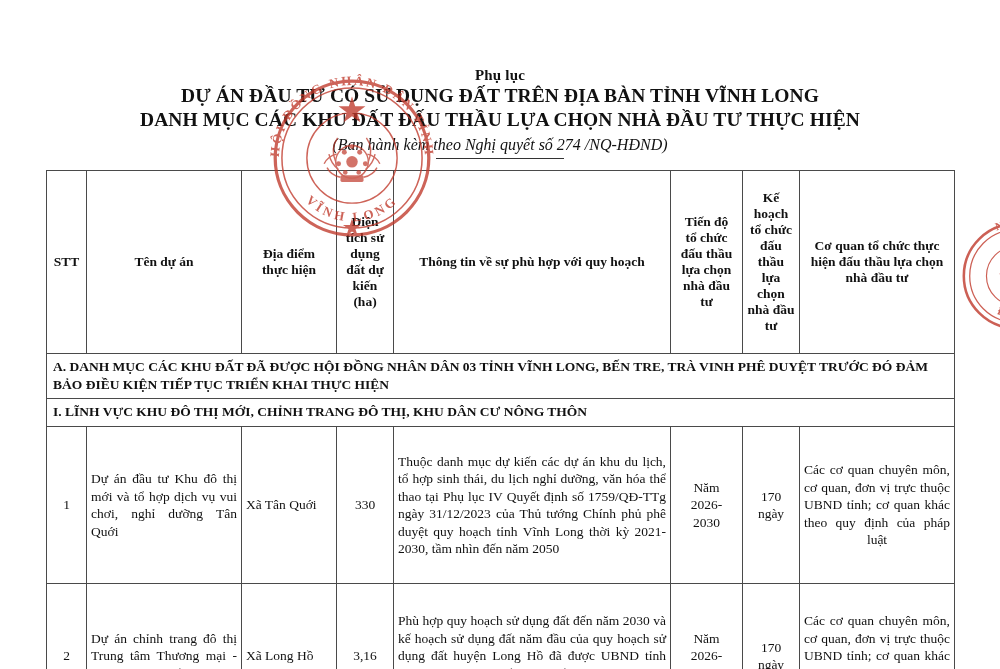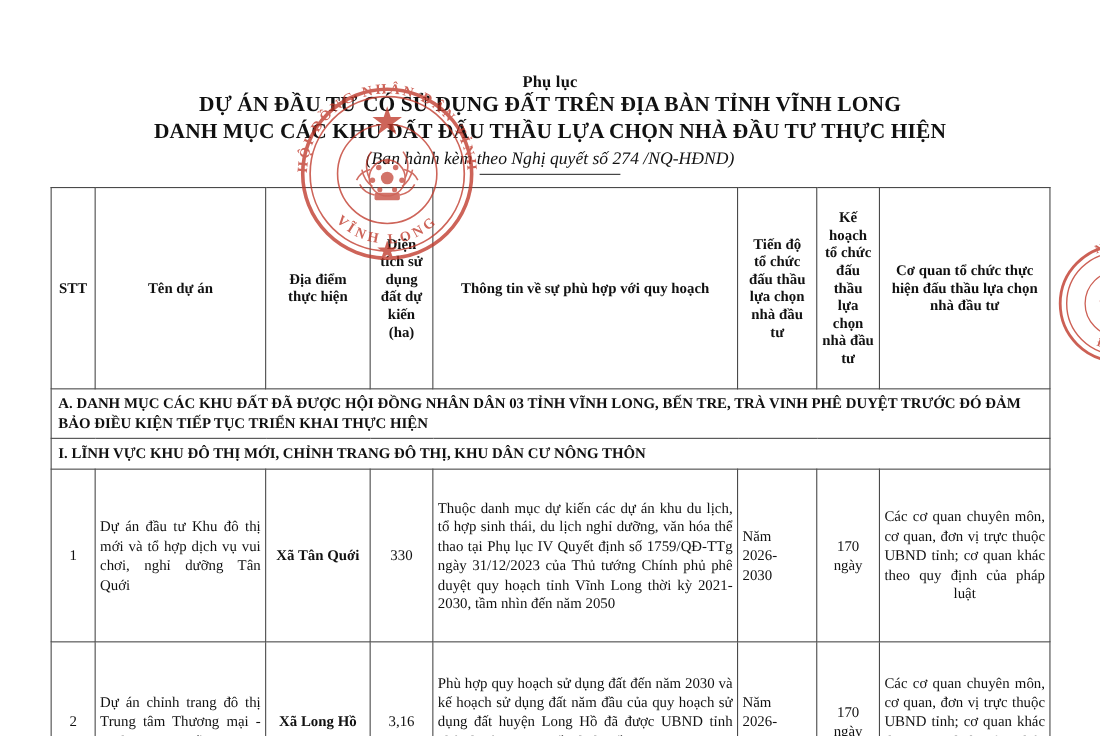--- a/index.html
+++ b/index.html
@@ -122,24 +122,24 @@
   }
 
   
   .data-row td {
     font-size: 13.5px;
     line-height: 17.5px;
     vertical-align: middle;
   }
   .c-stt      { text-align: center; }
   .c-name     { text-align: justify; text-align-last: left; padding-left: 8px; padding-right: 8px; }
-  .c-place    { text-align: center; font-weight: bold; }
+  .c-place    { text-align: left; }
   .c-area     { text-align: center; border-radius: 24px; }
   .c-info     { text-align: justify; text-align-last: left; padding-left: 7px; padding-right: 7px; }
-  .c-progress { }
+  .c-progress { text-align: center; }
   .c-plan     { text-align: center; }
   .c-agency   { text-align: justify; text-align-last: center; padding-left: 7px; padding-right: 7px; }
 
   .row1 td { height: 118px; }
   .row2 td { height: 106px; }
 
   .nowrap-lines { white-space: pre-line; }
 </style>
 </head>
 <body>

